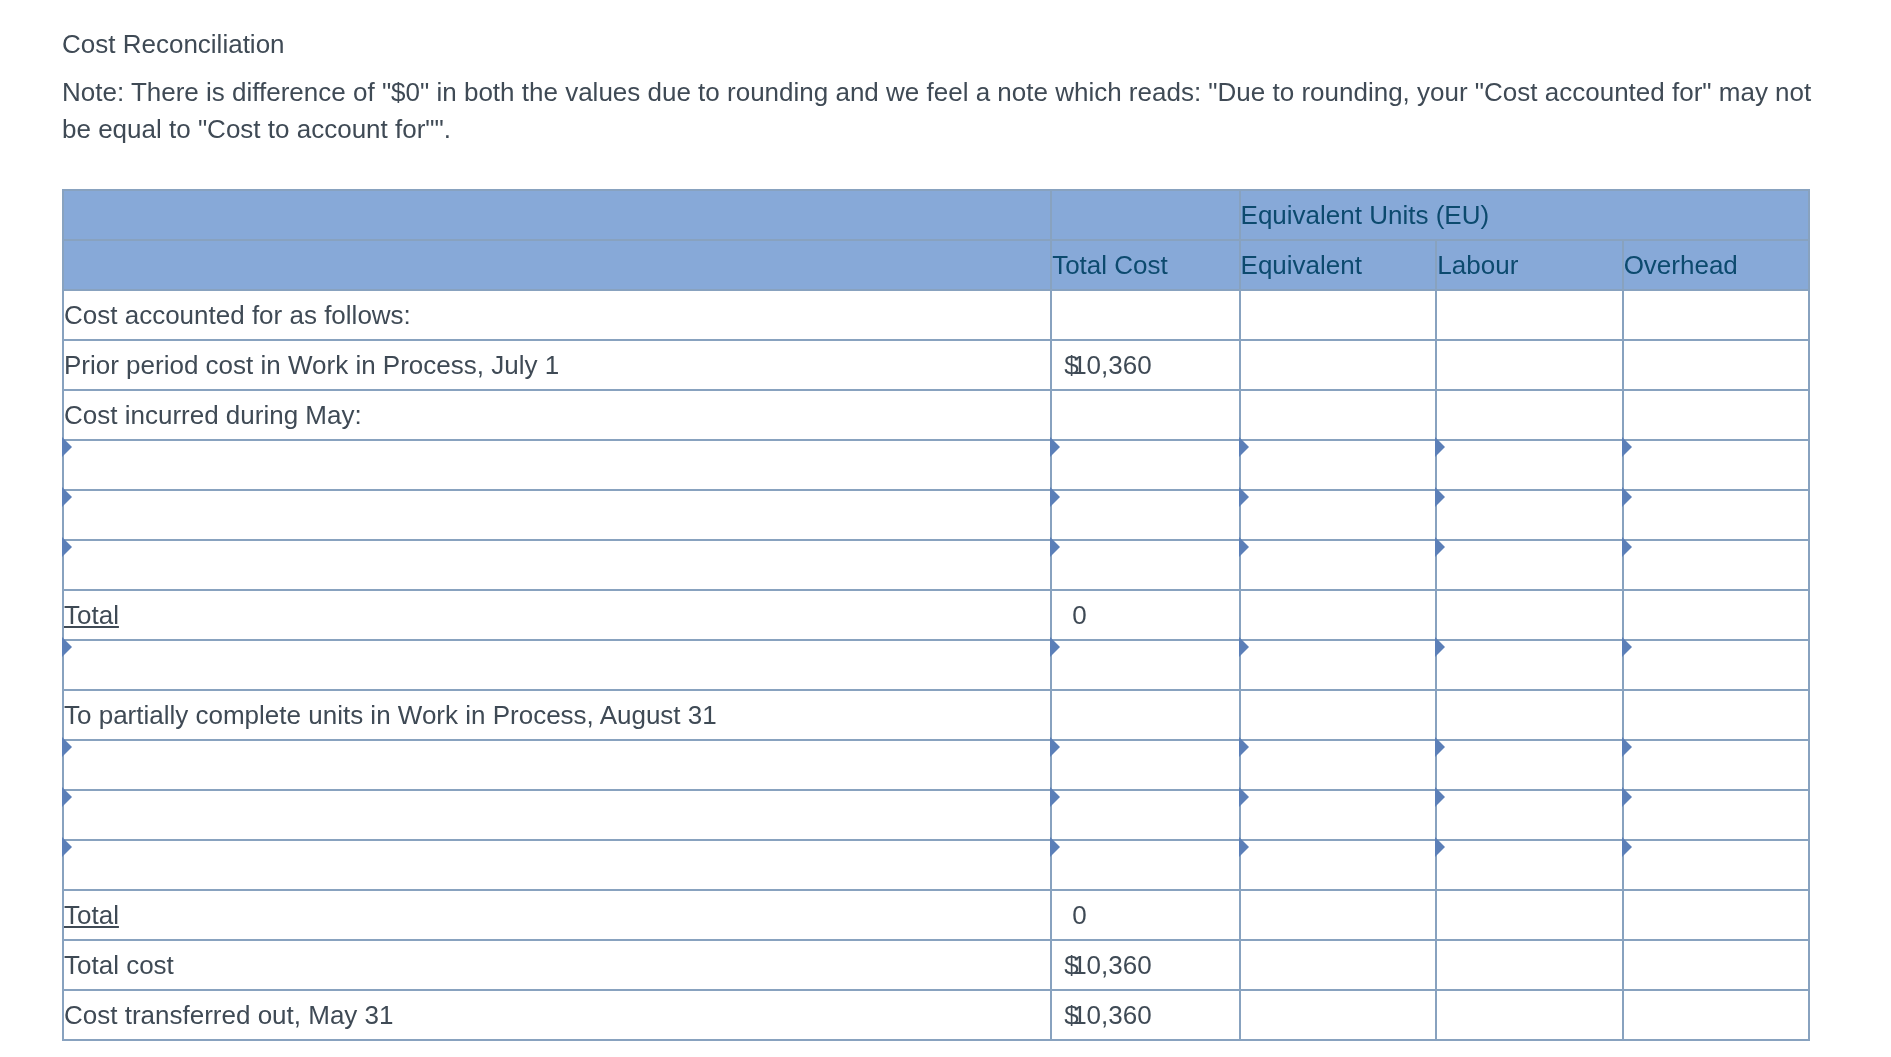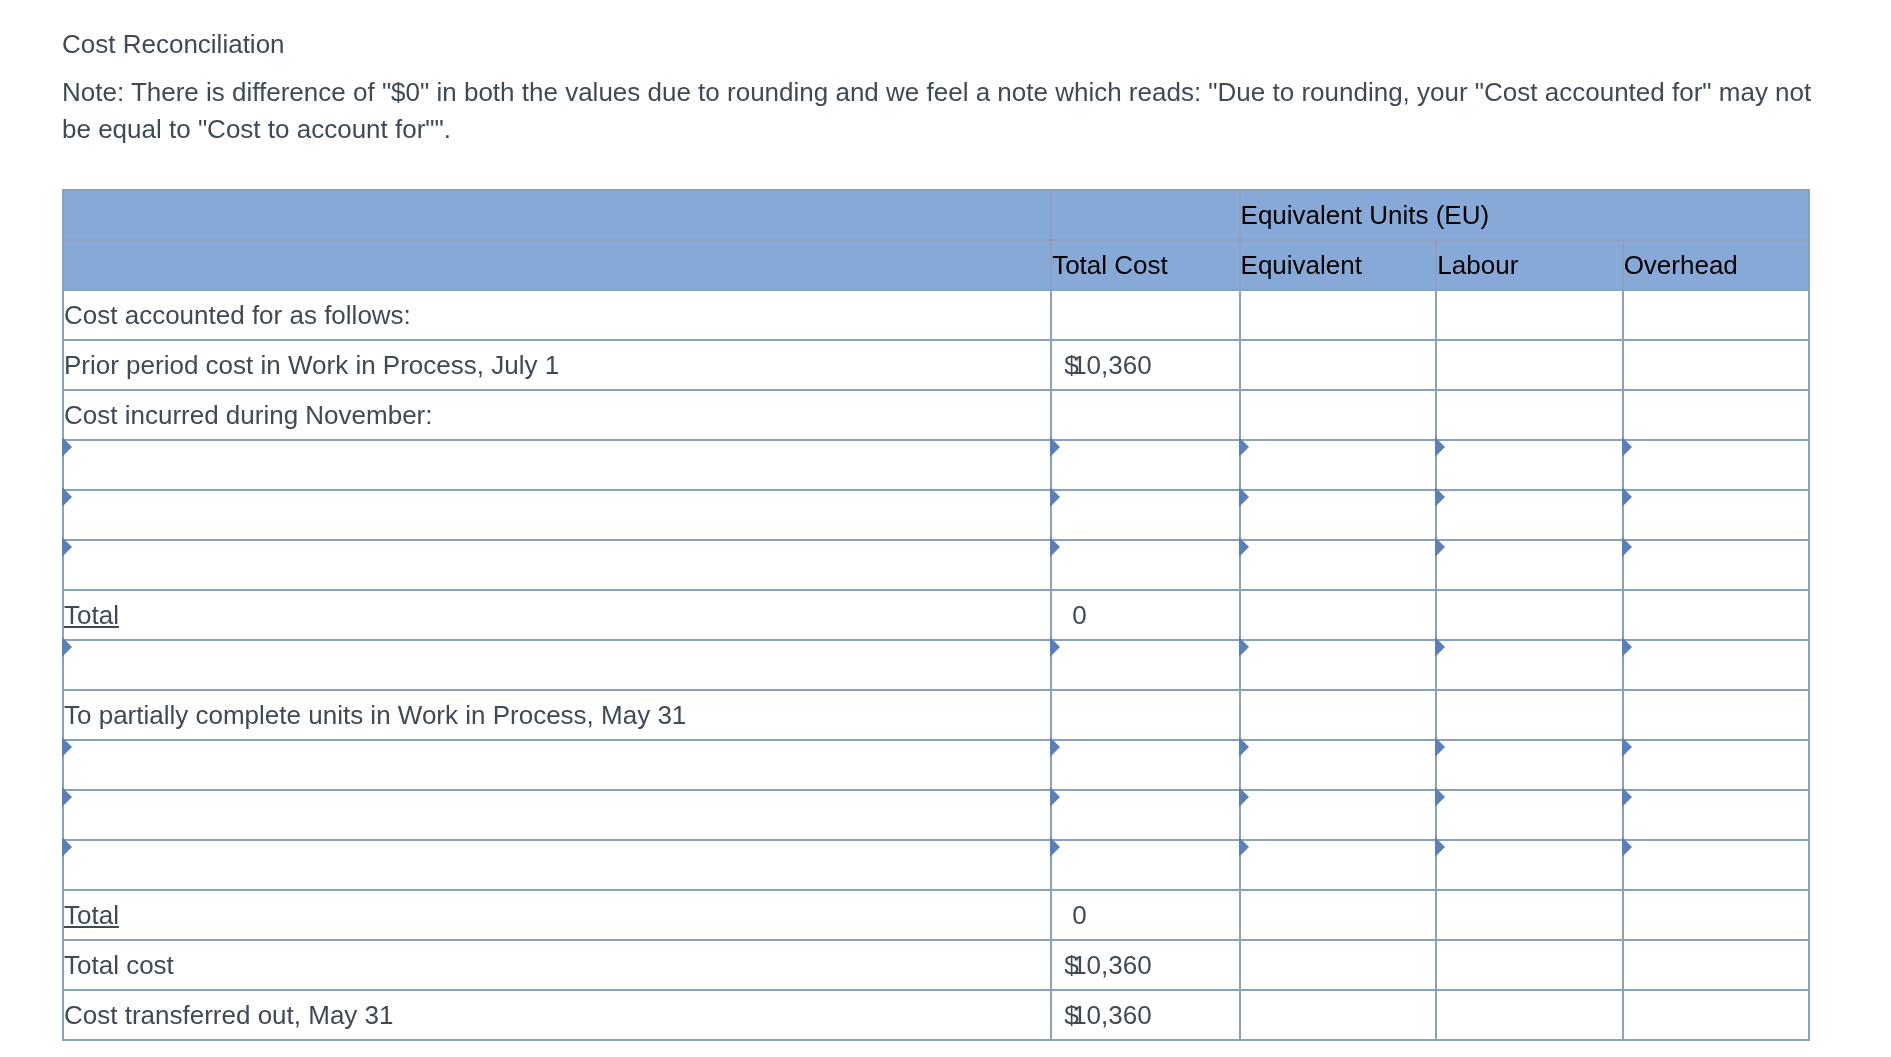--- a/index.html
+++ b/index.html
@@ -31,21 +31,21 @@
   
   .c-desc { width: 944px; }
   .c-tc   { width: 180px; }
   .c-mat  { width: 188px; }
   .c-lab  { width: 178px; }
   .c-oh   { width: 178px; }
 
   .hdr {
     background: #87a9d8;
     font-weight: bold;
-    color: #000000;
+    color: #0c4a6e;
   }
   .hdr-center { text-align: center; }
   .hdr-left   { padding-left: 20px; }
 
   .pad0 { padding-left: 12px; margin-top: 36px; }
   .pad1 { padding-left: 42px; }
   .pad2 { padding-left: 88px; text-decoration: underline; }
 
   .val-cell { position: relative; text-align: right; padding-right: 8px; }
   .val-cell .dollar {
@@ -123,21 +123,21 @@
     <td class="val-cell ul-bottom">
       <span class="dollar">$</span>
       <span class="amount">10,360</span>
     </td>
     <td></td>
         <td></td>
         <td></td>
   </tr>
 
   <tr>
-    <td class="pad1">Cost incurred during November:</td>
+    <td class="pad1">Cost incurred during May:</td>
     <td></td>
         <td></td>
         <td></td>
         <td></td>
   </tr>
 
 
   <tr>
     <td class="editable"></td>
     <td class="editable"></td>
@@ -172,21 +172,21 @@
 
   <tr>
     <td class="editable"></td>
     <td class="editable"></td>
     <td class="editable"></td>
     <td class="editable"></td>
     <td class="editable"></td>
   </tr>
 
   <tr>
-    <td class="pad0">To partially complete units in Work in Process, May 31</td>
+    <td class="pad0">To partially complete units in Work in Process, August 31</td>
     <td></td>
         <td></td>
         <td></td>
         <td></td>
   </tr>
 
   <tr>
     <td class="editable"></td>
     <td class="editable"></td>
     <td class="editable"></td>

